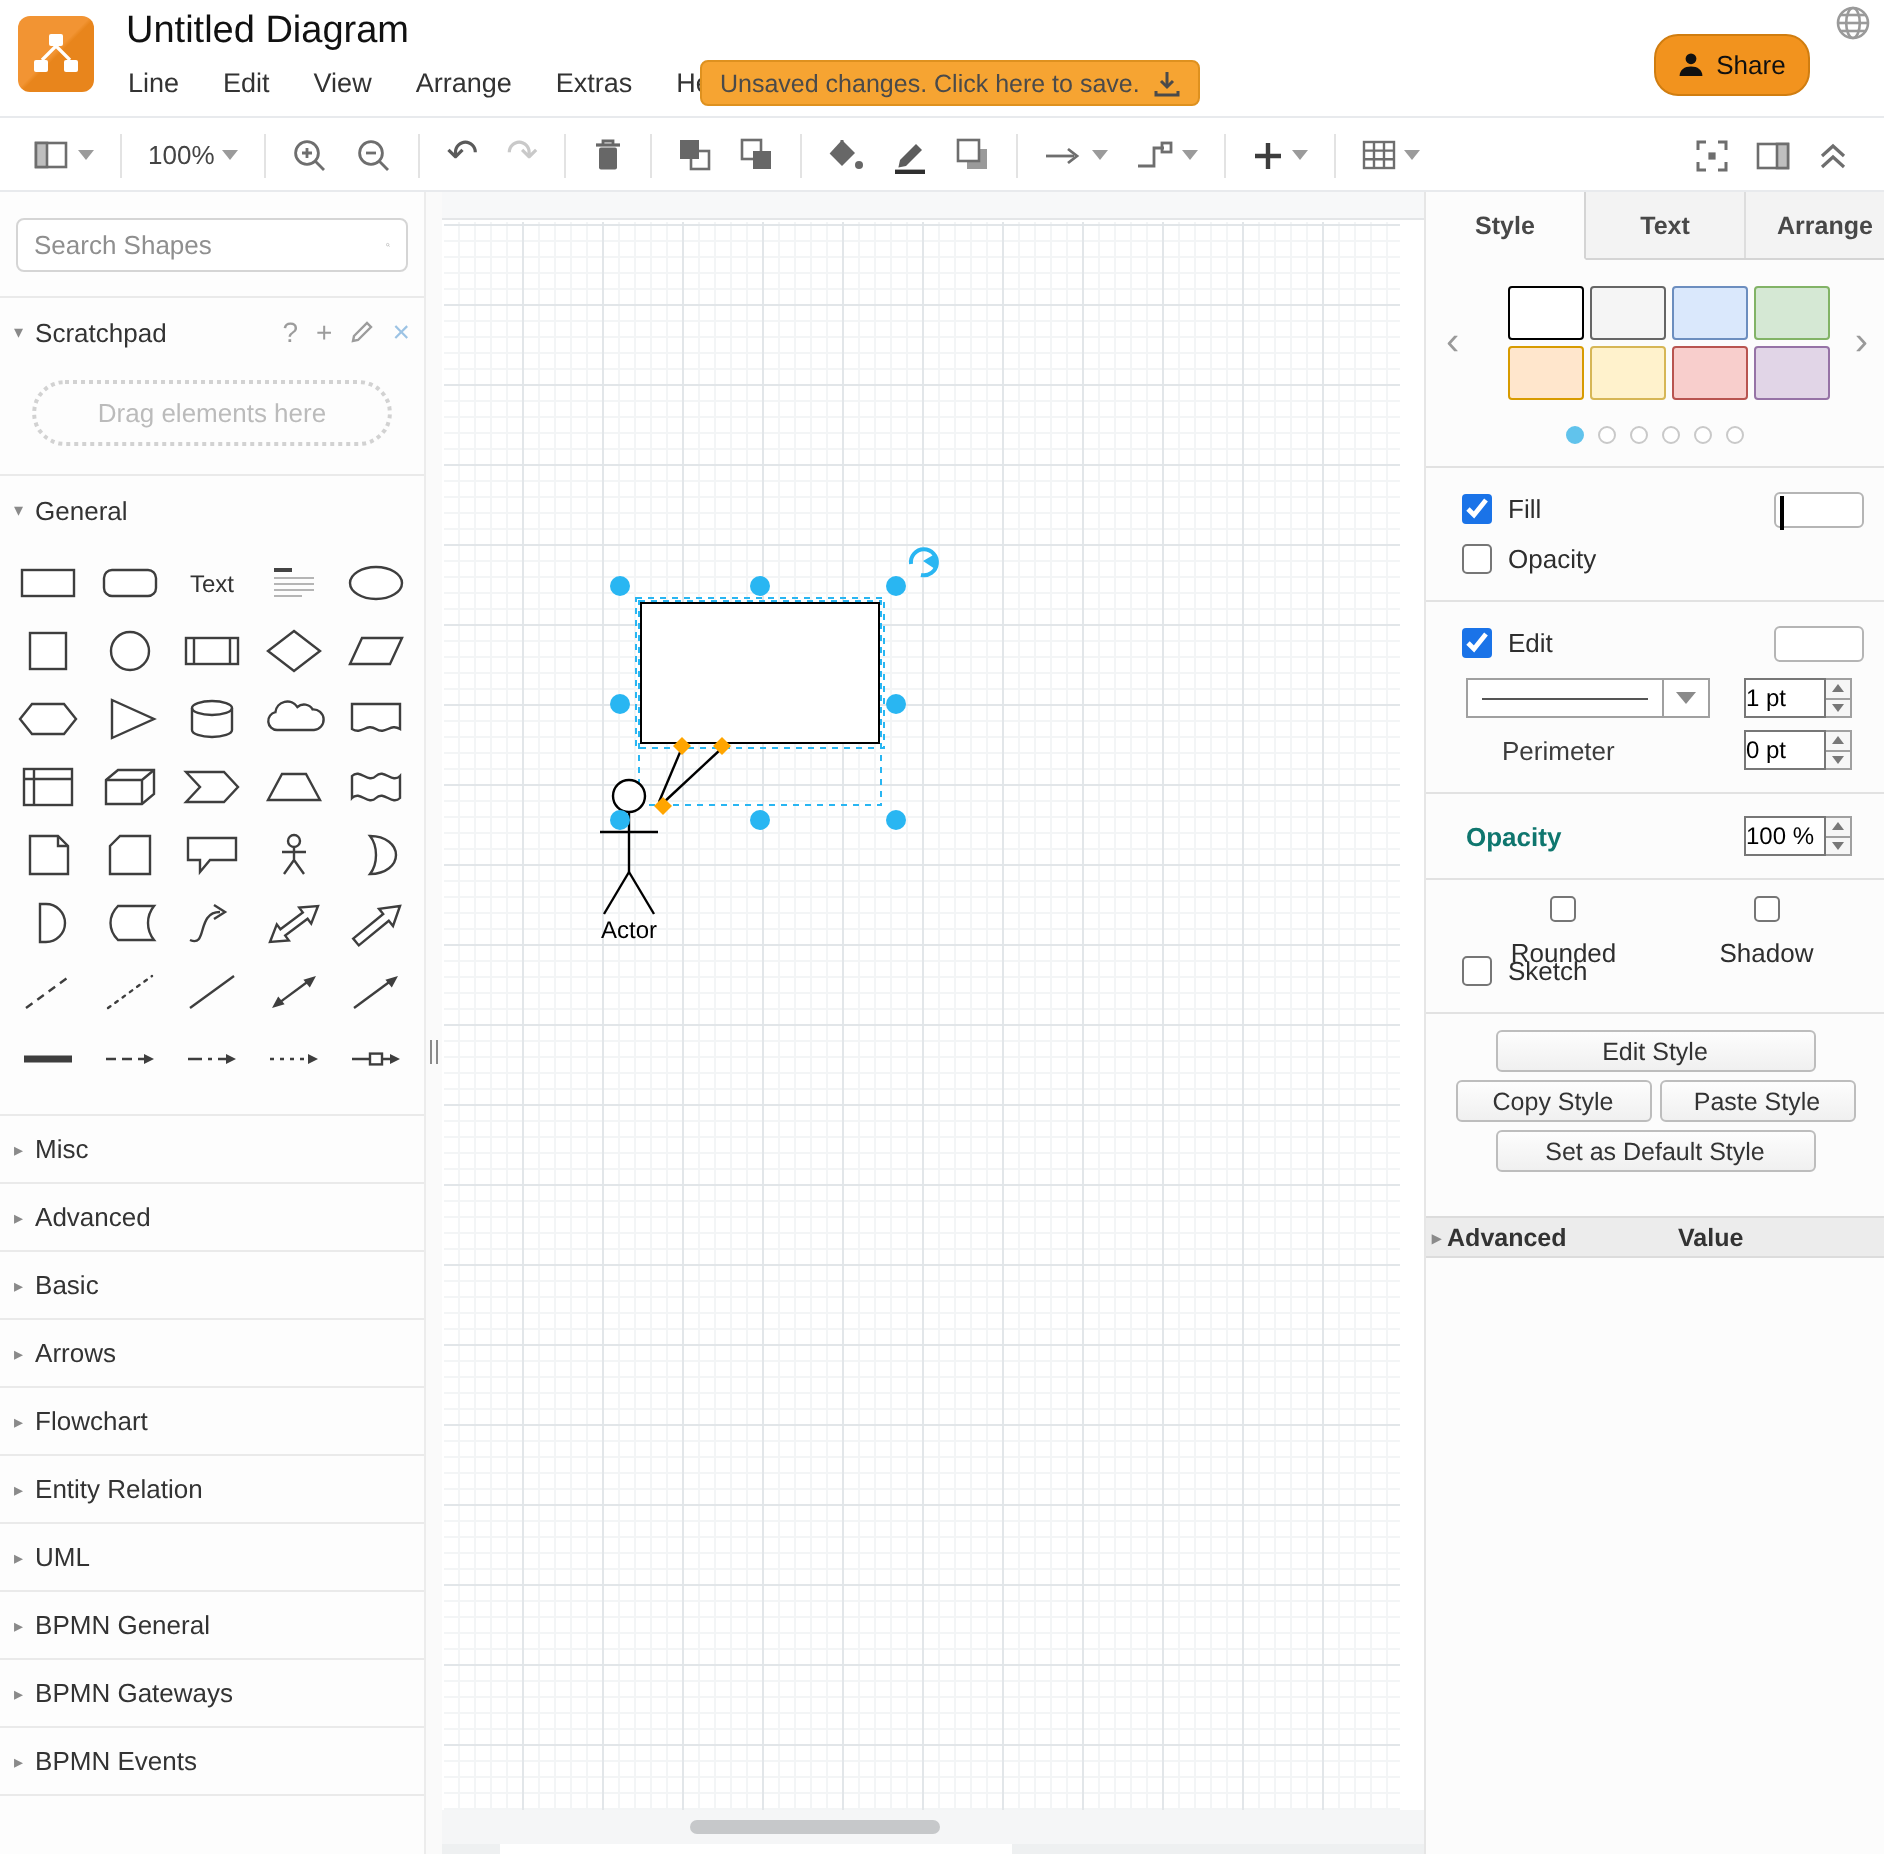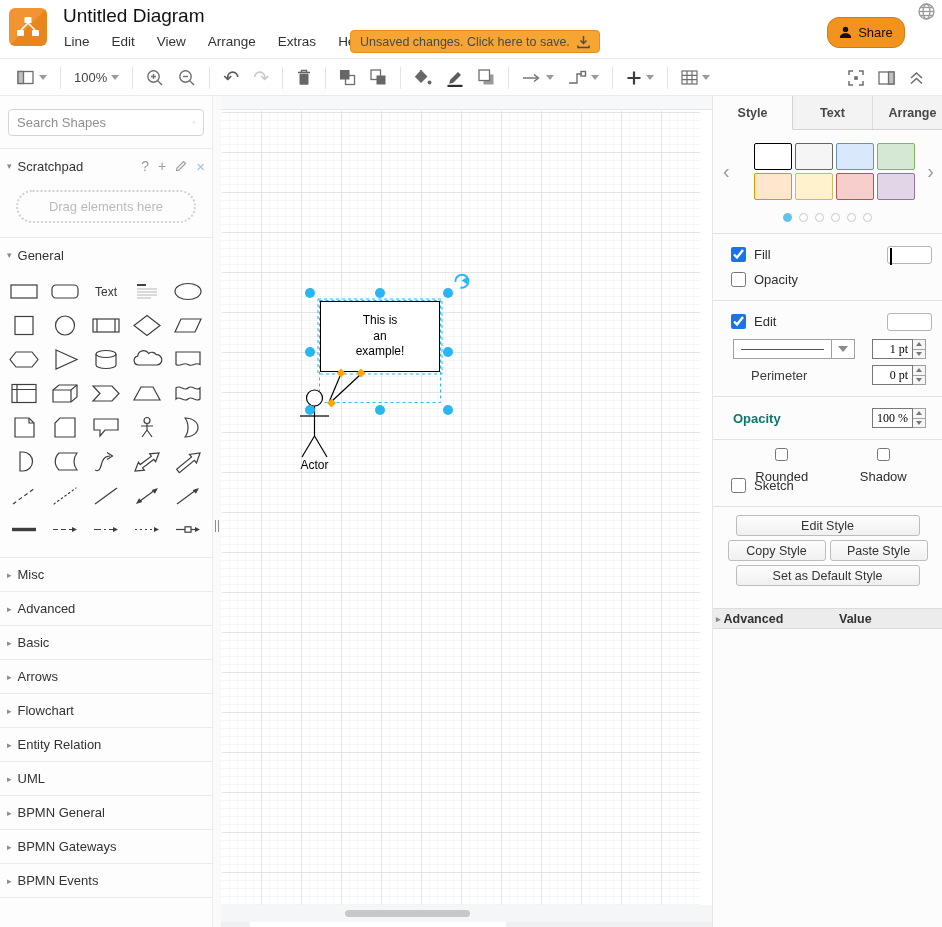--- a/index.html
+++ b/index.html
@@ -85,31 +85,31 @@
   .colbtn { position:absolute; right:2px; top:4px; width:45px; height:18px; border:1px solid #b5b5b5; border-radius:3px; background:#fff; padding:2px; }
   .colbtn .inner { width:100%; height:100%; }
   .inner.white { background:#fff; border:1px solid #000; }
   .inner.black { background:#000; }
   .line-style-row { display:flex; align-items:center; margin:4px 0 2px 2px; height:22px; }
   .ls-box { width:99px; height:20px; border:1px solid #a0a0a0; background:#fff; display:flex; align-items:center; padding:0 7px; }
   .ls-box .ln { flex:1; border-top:1px solid #555; }
   .ls-caretbtn { width:23px; height:20px; border:1px solid #a0a0a0; border-left:none; background:#fff; display:flex; align-items:center; justify-content:center; }
   .vcaret { width:0; height:0; border-left:5px solid transparent; border-right:5px solid transparent; border-top:6px solid #8a8a8a; }
   .numgrp { display:flex; position:absolute; right:8px; top:1px; height:20px; }
-  .numgrp input { width:41px; height:20px; border:1px solid #777; font-size:12px; text-align:right; padding-right:4px; font-family:Liberation Serif, serif; color:#000; background:#fff; }
+  .numgrp input { width:41px; height:20px; border:1px solid #777; font-size:12px; padding-right:4px; font-family:Liberation Sans, sans-serif; color:#000; background:#fff; }
   .spin { width:13px; border:1px solid #a0a0a0; border-left:none; display:flex; flex-direction:column; background:#f6f6f6; }
   .spin span { flex:1; display:flex; align-items:center; justify-content:center; }
   .spin span:first-child { border-bottom:1px solid #a0a0a0; }
   .upc { width:0;height:0;border-left:3px solid transparent;border-right:3px solid transparent;border-bottom:4px solid #777; }
   .dnc { width:0;height:0;border-left:3px solid transparent;border-right:3px solid transparent;border-top:4px solid #777; }
   .lblrow { position:relative; height:26px; display:flex; align-items:center; padding-left:2px; color:#3c3c3c; }
   .opac-label { font-weight:bold; color:#0f766e; }
   .checks2 { display:flex; }
   .checks2 .chk-row { width:114px;flex-direction:column; }
-  .rp-btn { display:block; width:184px; height:21px; margin:0 auto 4px; background:linear-gradient(#fdfdfd,#f0f0f0); border:1px solid #bdbdbd; border-radius:3px; font-size:12.5px; color:#333; font-family:inherit; }
+  .rp-btn { display:block; width:160px; height:21px; margin:0 auto 4px; background:linear-gradient(#fdfdfd,#f0f0f0); border:1px solid #bdbdbd; border-radius:3px; font-size:12.5px; color:#333; font-family:inherit; }
   .btn-row { width:200px; margin:0 auto 4px; display:flex; gap:4px; }
   .btn-row .rp-btn { width:98px; margin:0; }
   .prop-hdr { margin-top:10px; height:21px; background:#ececec; border-top:1px solid #dcdcdc; border-bottom:1px solid #dcdcdc; display:flex; align-items:center; font-weight:bold; font-size:12.5px; color:#333; }
   .prop-hdr .tri { margin:0 3px 0 3px; }
   .val-hd { position:absolute; left:126px; }
   .prop-wrap { position:relative; }
 </style>
 </head>
 <body>
 
@@ -633,23 +633,20 @@
           <circle cx="159" cy="314" r="5"></circle>
           <circle cx="227" cy="314" r="5"></circle>
       </g>
 
       <g>
         <path d="M234.5,186 a6.5,6.5 0 1 1 5,5.5" fill="none" stroke="#29b6f2" stroke-width="2"></path>
         <polygon points="246.5,181 240.5,184.5 246.5,188.5" fill="#29b6f2"></polygon>
       </g>
     </svg>
 
-    <div class="shape-label">This is
-an
-example!</div>
     <div class="actor-label">Actor</div>
 
     <div class="cv-scroll">
       <div class="cv-thumb"></div>
     </div>
     <div class="cv-foot">
       <div class="cv-foot-white"></div>
     </div>
   </div>
 

